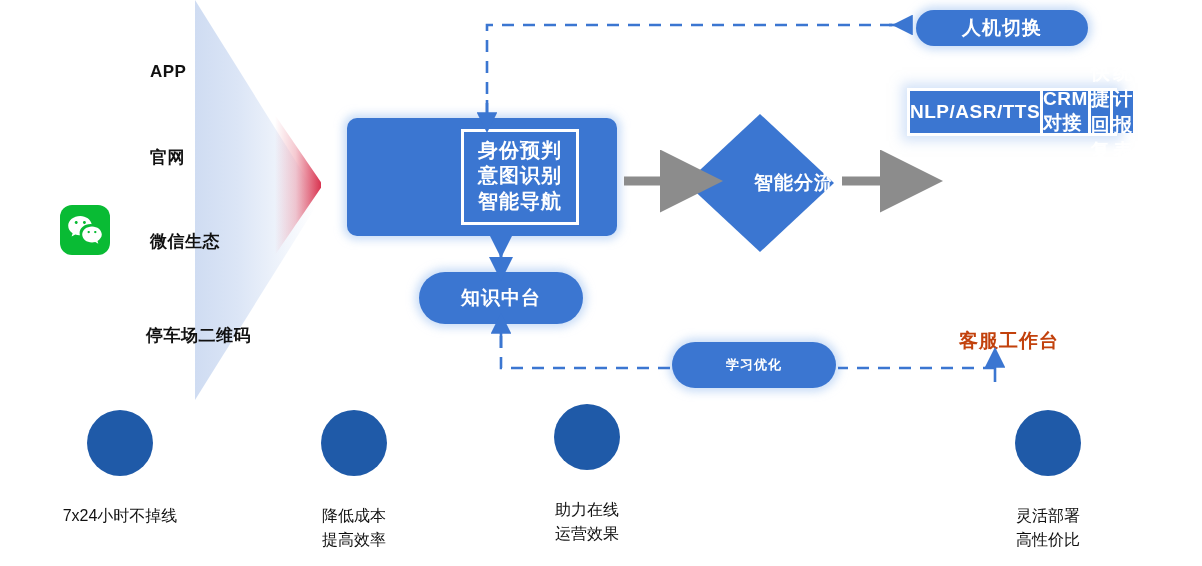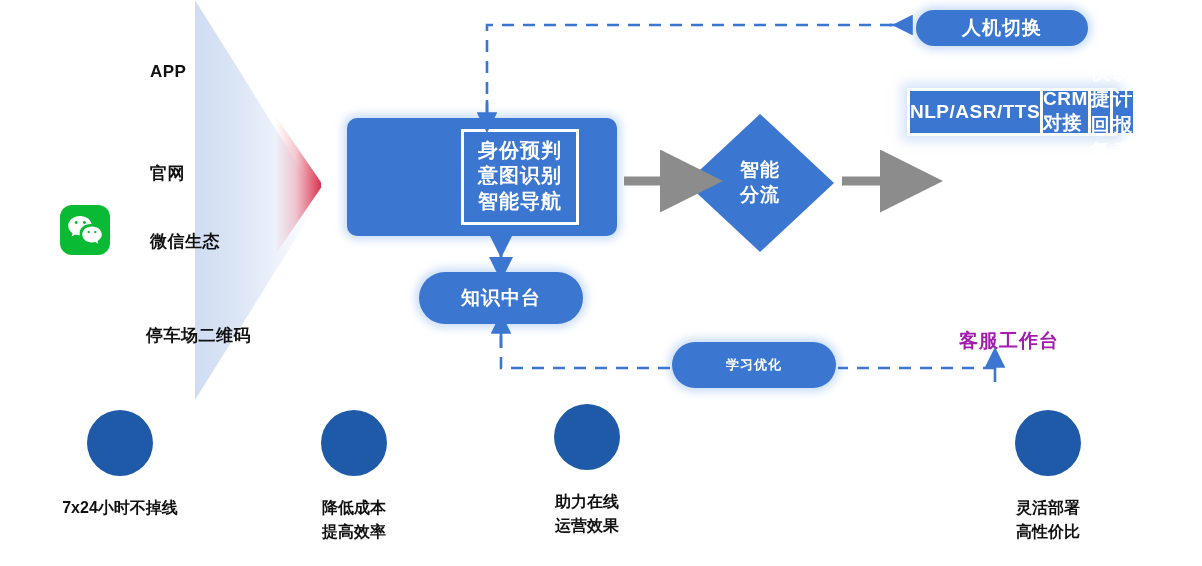--- a/index.html
+++ b/index.html
@@ -86,23 +86,23 @@
     position: absolute;
     inset: 0;
     background: #3b76d1;
     clip-path: polygon(50% 0%, 100% 50%, 50% 100%, 0% 50%);
     filter: drop-shadow(0 0 7px rgba(160,195,240,0.85));
   }
   .diamond-text {
     position: absolute;
     inset: 0;
     display: flex;
-    flex-direction: column;
-    align-items: center;
-    justify-content: center;
+    flex-direction: row;
+    align-items: center;
+    justify-content: flex-end;
     color: #ffffff;
     font-weight: bold;
     font-size: 19px;
     line-height: 1.3;
     letter-spacing: 1px;
   }
 
   
   .service-stack {
     width: 204px;
@@ -119,42 +119,42 @@
     font-weight: bold;
     font-size: 19px;
     letter-spacing: 0.5px;
     display: flex;
     align-items: center;
     justify-content: center;
   }
   .stack-caption {
     font-size: 19px;
     font-weight: bold;
-    color: #a21caf;
+    color: #c2410c;
     letter-spacing: 1px;
     text-align: center;
     width: 204px;
   }
 
   
   .benefit {
     width: 200px;
     text-align: center;
   }
   .benefit-dot {
     width: 66px;
     height: 66px;
     border-radius: 50%;
     background: #1f5aa8;
     margin: 0 auto;
   }
   .benefit-text {
-    margin-top: 20px;
+    margin-top: 28px;
     font-size: 16px;
-    font-weight: bold;
+    font-weight: normal;
     color: #111111;
     line-height: 1.5;
     white-space: pre-line;
   }
 
   svg.overlay {
     position: absolute;
     left: 0;
     top: 0;
     width: 1202px;
@@ -177,21 +177,21 @@
                M8.2 7.9c-0.8 0-1.5-0.6-1.5-1.4S7.4 5 8.2 5s1.5 0.6 1.5 1.4S9 7.9 8.2 7.9z
                M16.4 7.9c-0.8 0-1.5-0.6-1.5-1.4S15.6 5 16.4 5s1.5 0.6 1.5 1.4-0.7 1.5-1.5 1.5z"></path>
       <path fill="#ffffff" d="M33.8 18.6c0-4.4-4.4-8-9.8-8s-9.8 3.6-9.8 8 4.4 8 9.8 8c1.1 0 2.2-0.2 3.3-0.5l3 1.6-0.8-2.7
                c2.5-1.5 4.3-3.8 4.3-6.4z
                M20.7 17.2c-0.7 0-1.2-0.5-1.2-1.1s0.5-1.1 1.2-1.1 1.2 0.5 1.2 1.1-0.5 1.1-1.2 1.1z
                M27.3 17.2c-0.7 0-1.2-0.5-1.2-1.1s0.5-1.1 1.2-1.1 1.2 0.5 1.2 1.1-0.6 1.1-1.2 1.1z"></path>
     </svg>
   </div>
 
   <div class="abs chan-label" style="left:150px; top:62px;">APP</div>
-  <div class="abs chan-label" style="left:150px; top:146px;margin-top:16px;">官网</div>
+  <div class="abs chan-label" style="left:150px; top:146px;">官网</div>
   <div class="abs chan-label" style="left:150px; top:230px;">微信生态</div>
   <div class="abs chan-label" style="left:146px; top:324px;">停车场二维码</div>
 
   <div class="abs blue-box rounded-rect" style="left:347px; top:118px; width:270px; height:118px;">
     <div class="inner-frame" style="margin-left:76px;">
       <div>身份预判</div>
       <div>意图识别</div>
       <div>智能导航</div>
     </div>
   </div>

